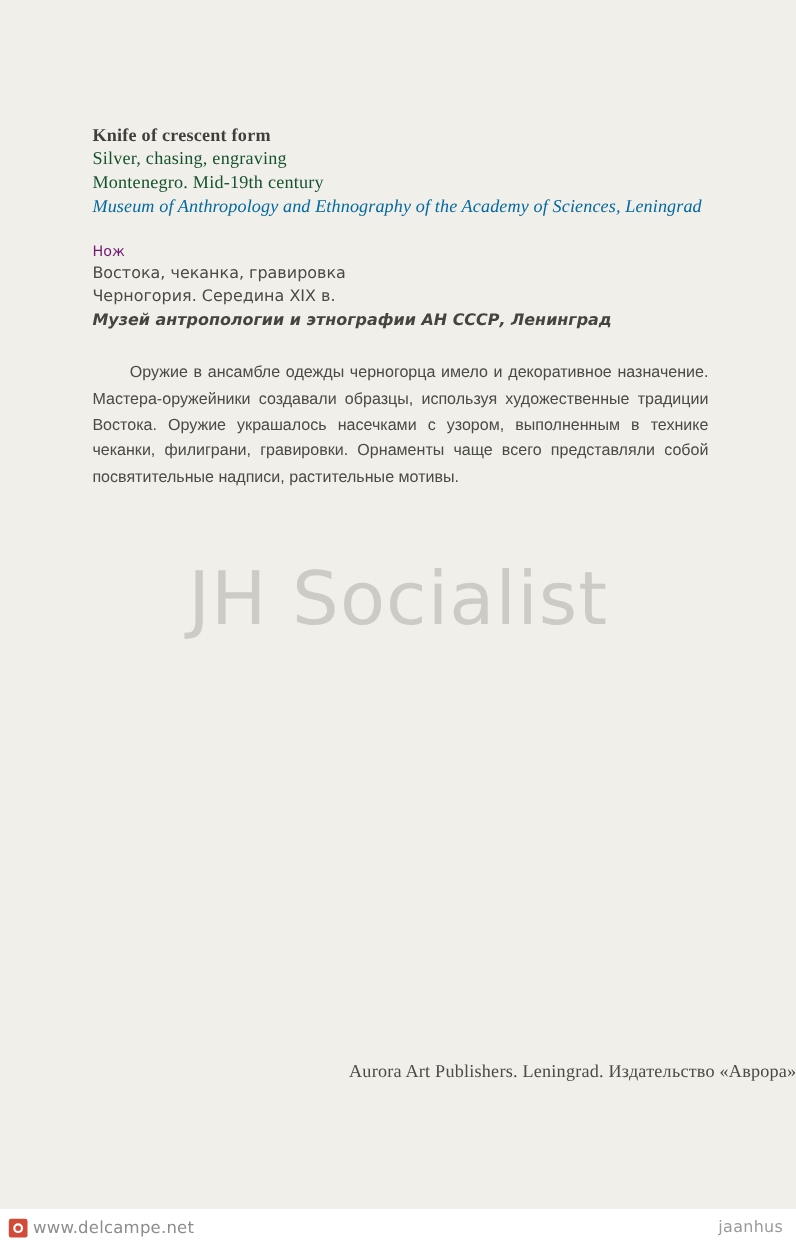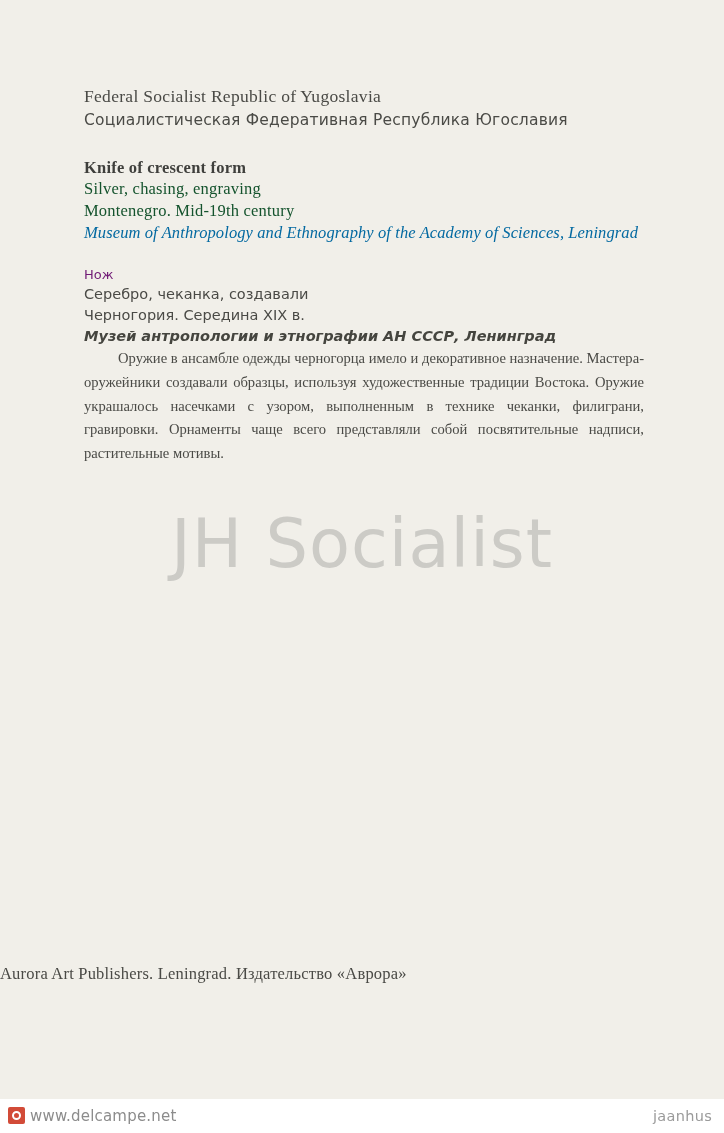--- a/index.html
+++ b/index.html
@@ -105,21 +105,22 @@
     font-style: italic;
     font-weight: bold;
     font-size: 14.5px;
     color: #45453f;
     line-height: 1.45;
     white-space: nowrap;
   }
 
   
   .paragraph {
-    font-family: Liberation Serif, serif;
+    margin-top: 26px;
+    font-family: Liberation Sans, sans-serif;
     font-size: 14.6px;
     color: #4a4a46;
     line-height: 1.62;
     text-indent: 34px;
     max-width: 560px;
     text-align: justify;
   }
 
   
   .watermark {
@@ -135,21 +136,21 @@
     opacity: 0.92;
     user-select: none;
   }
 
   
   .footer {
     position: absolute;
     left: 0;
     right: 0;
     top: 962px;
-    text-align: left;
+    text-align: right;
   }
   .footer-line {
     font-family: "Liberation Serif", serif;
     font-size: 16.5px;
     color: #4a4a46;
     letter-spacing: 0.2px;
     line-height: 1.45;
   }
 
   
@@ -161,21 +162,21 @@
     height: 34px;
     background: #ffffff;
     display: flex;
     align-items: center;
     justify-content: space-between;
     padding: 0 8px;
     box-sizing: border-box;
   }
   .delcampe {
     display: flex;
-    align-items: flex-start;
+    align-items: flex-end;
     gap: 5px;
   }
   .delcampe-mark {
     width: 17px;
     height: 17px;
     background: #d24b38;
     border-radius: 2px;
     position: relative;
     flex: none;
   }
@@ -206,35 +207,31 @@
   }
 </style>
 </head>
 <body>
 
 <div class="card">
   <div class="inner">
 
     <div class="content">
 
-      <div>
-        <div class="country-en">Federal Socialist Republic of Yugoslavia</div>
-        <div class="country-ru">Социалистическая Федеративная Республика Югославия</div>
-      </div>
 
       <div class="block-en">
         <div class="title-en">Knife of crescent form</div>
         <div class="line-en">Silver, chasing, engraving</div>
         <div class="line-en">Montenegro. Mid-19th century</div>
         <div class="museum-en">Museum of Anthropology and Ethnography of the Academy of Sciences, Leningrad</div>
       </div>
 
       <div class="block-ru">
         <div class="title-ru">Нож</div>
-        <div class="line-ru">Серебро, чеканка, создавали</div>
+        <div class="line-ru">Востока, чеканка, гравировка</div>
         <div class="line-ru">Черногория. Середина XIX в.</div>
         <div class="museum-ru">Музей антропологии и этнографии АН СССР, Ленинград</div>
       </div>
 
       <div class="paragraph">Оружие в ансамбле одежды черногорца имело и декоративное назначение. Мастера-оружейники создавали образцы, используя художественные традиции Востока. Оружие украшалось насечками с узором, выполненным в технике чеканки, филиграни, гравировки. Орнаменты чаще всего представляли собой посвятительные надписи, растительные мотивы.</div>
 
     </div>
 
     <div class="watermark">JH Socialist</div>
 

